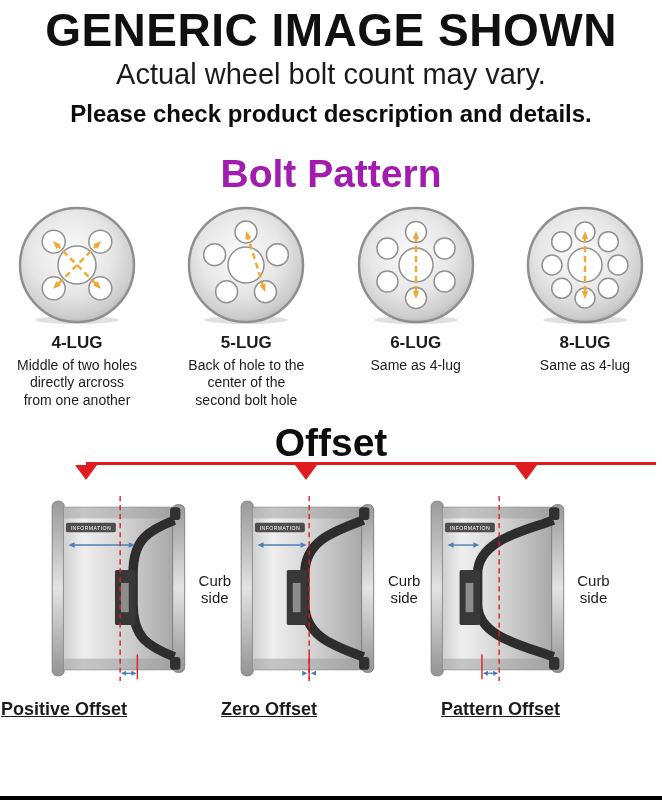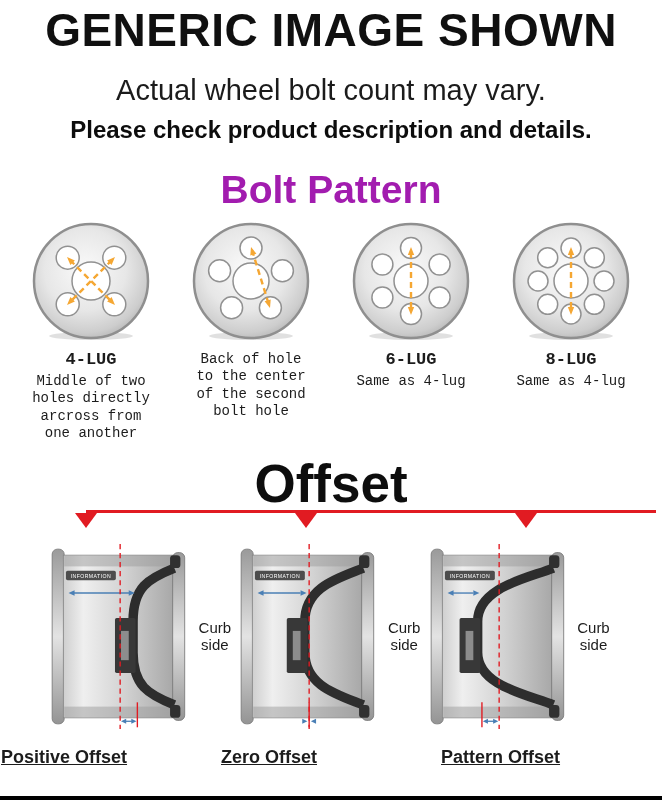--- a/index.html
+++ b/index.html
@@ -3,28 +3,28 @@
 <meta charset="utf-8">
 <style>
   html,body{margin:0;padding:0;background:#ffffff;}
   .page{
     width:662px;height:800px;box-sizing:border-box;overflow:hidden;
     background:#ffffff;color:#1c1c1c;text-align:center;
     font-family:"Liberation Sans",sans-serif;
     border-bottom:4px solid #000;
   }
   .title{font-size:46px;font-weight:700;line-height:1.08;margin-top:6px;color:#101010;letter-spacing:0.5px;}
-  .subtitle{font-size:29px;margin-top:18px;color:#1b1b1b;}
+  .subtitle{font-size:29px;margin-top:2px;color:#1b1b1b;}
   .note{font-size:24px;font-weight:700;margin-top:9px;color:#0d0d0d;}
   .bp-heading{font-size:39px;font-weight:700;margin-top:24px;color:#a21caf;}
-  .lug-row{display:flex;justify-content:space-between;padding:8px 14px 0;font-family:Liberation Mono, monospace;}
+  .lug-row{display:flex;justify-content:space-between;padding:8px 0 0;}
   .lug-item{width:154px;}
   .lug-label{font-size:17px;font-weight:700;margin-top:3px;}
   .lug-desc{font-size:14px;line-height:1.25;width:122px;margin:4px auto 0;}
-  .offset-heading{font-size:53px;font-weight:700;margin-top:14px;line-height:1;color:#0d0d0d;}
+  .offset-heading{font-size:39px;font-weight:700;margin-top:14px;line-height:1;color:#0d0d0d;}
   .centerline-row{position:relative;height:30px;font-size:22px;margin-top:2px;}
   .centerline-text{position:absolute;left:305px;transform:translateX(-50%);top:2px;}
   .redline-wrap{position:relative;height:19px;width:660px;margin:0 auto;}
   .red-line{position:absolute;left:85px;top:0;width:570px;height:3px;background:#e11b22;}
   .tri{position:absolute;top:3px;width:0;height:0;
        border-left:11px solid transparent;border-right:11px solid transparent;
        border-top:15px solid #e11b22;}
   .tri-1{left:74px;} .tri-2{left:294px;} .tri-3{left:514px;}
   .wheel-row{display:flex;width:568px;margin:0 auto;}
   .curb{width:50px;display:flex;align-items:center;justify-content:center;font-size:15px;color:#1c1c1c;}
@@ -103,20 +103,21 @@
         <circle cx="41.6" cy="87.7" r="11" fill="#fff" stroke="#919191" stroke-width="1.5"></circle>
         <circle cx="29.6" cy="50.8" r="11" fill="#fff" stroke="#919191" stroke-width="1.5"></circle>
         <g stroke="#f5a733" stroke-width="2.4" stroke-dasharray="6,4">
           <line x1="62" y1="30" x2="79" y2="85"></line>
         </g>
         <g fill="#f5a733">
           <polygon points="61,27 60.3,35.6 66.4,33.7"></polygon>
           <polygon points="80,88 74.6,81.3 80.7,79.4"></polygon>
         </g>
       </svg>
+      <div class="lug-label">5-LUG</div>
       <div class="lug-desc">Back of hole to the center of the second bolt hole</div>
     </div>
 
     <div class="lug-item">
       <svg width="122" height="122" viewBox="0 0 122 122">
         <ellipse cx="61" cy="116" rx="42" ry="4" fill="#000" opacity="0.12"></ellipse>
         <circle cx="61" cy="61" r="57" fill="url(#wheelGrad)" stroke="#8f8f8f" stroke-width="2.5"></circle>
         <circle cx="61" cy="61" r="17" fill="#fff" stroke="#919191" stroke-width="1.5"></circle>
         <circle cx="61" cy="28" r="10.5" fill="#fff" stroke="#919191" stroke-width="1.5"></circle>
         <circle cx="89.6" cy="44.5" r="10.5" fill="#fff" stroke="#919191" stroke-width="1.5"></circle>

